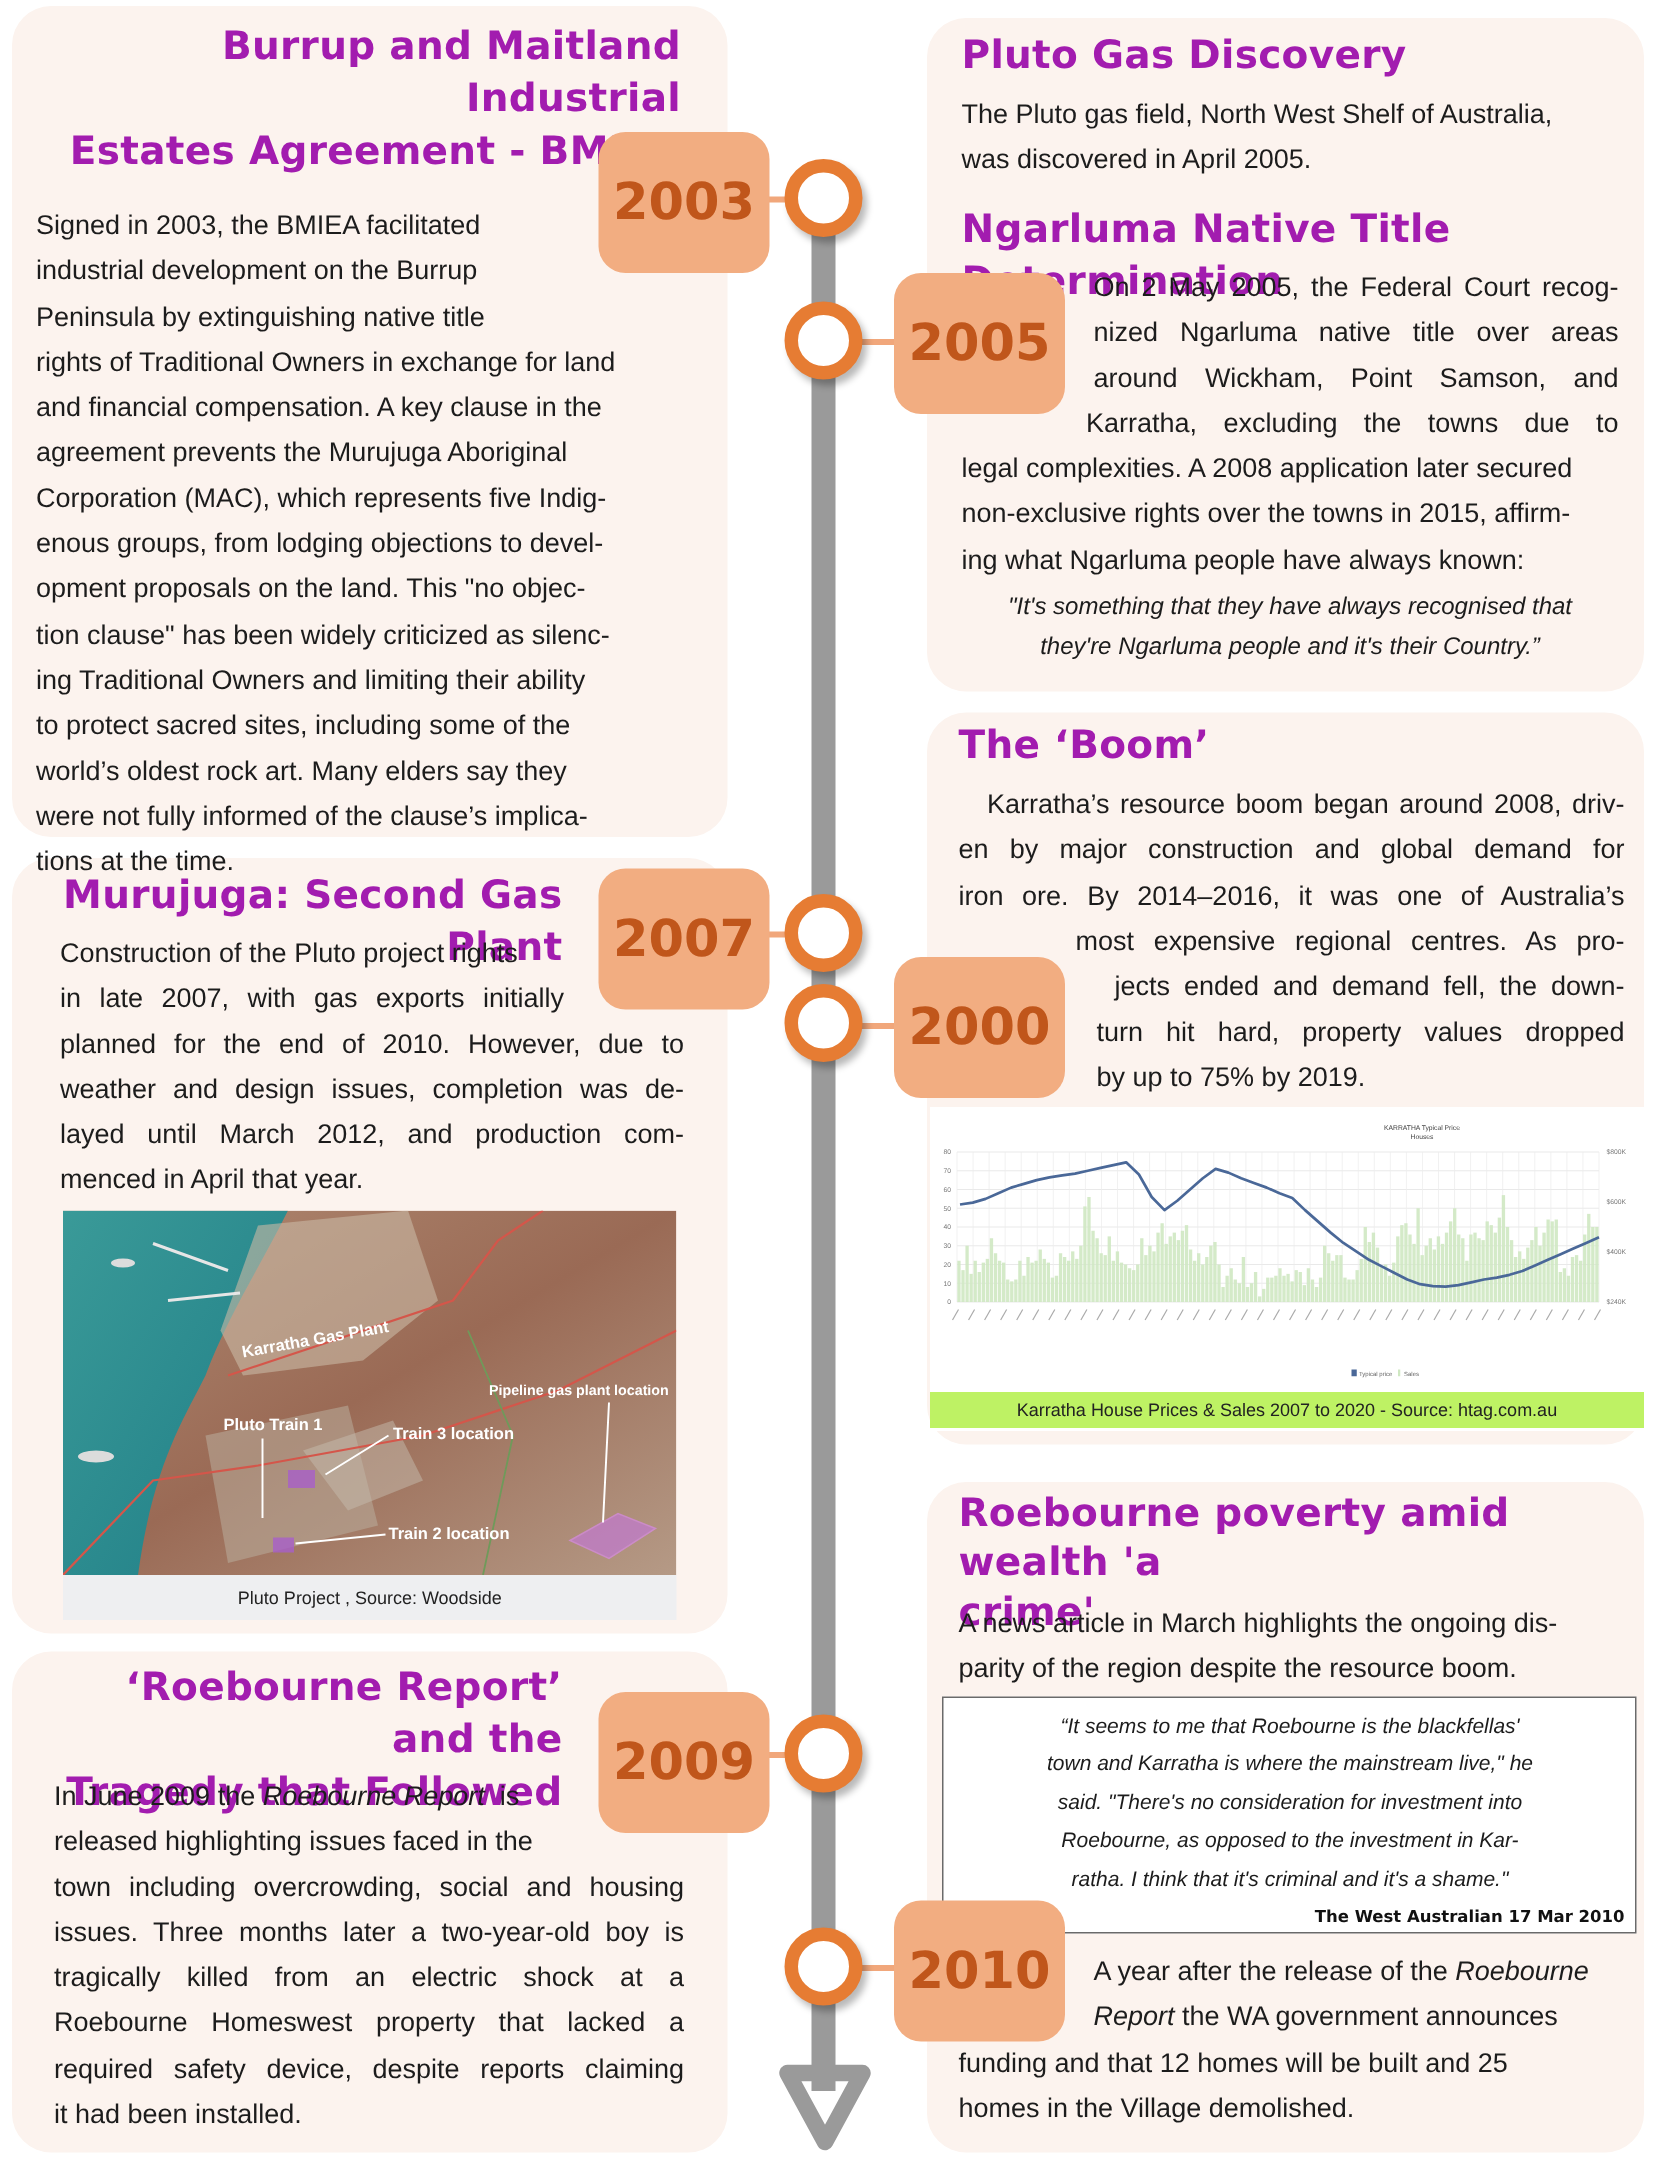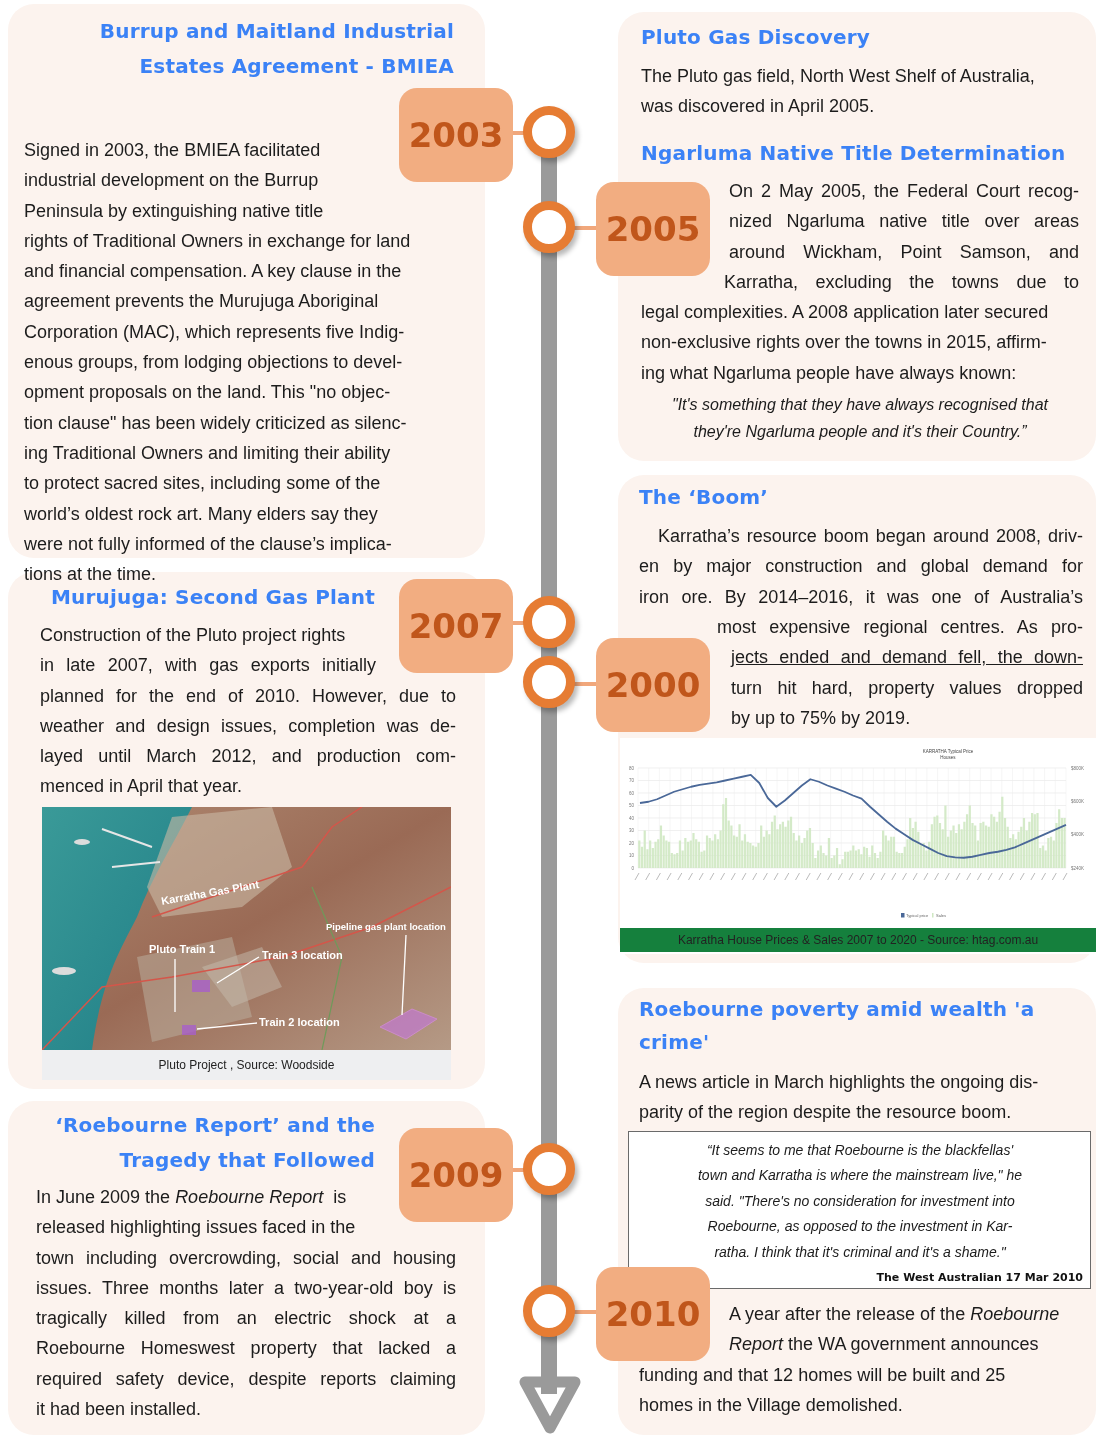--- a/index.html
+++ b/index.html
@@ -1,32 +1,32 @@
 <!DOCTYPE html>
 <html><head>
 <meta charset="utf-8">
 <style>
   * { box-sizing: border-box; margin: 0; padding: 0; }
   html, body { width: 1105px; height: 1442px; background: #ffffff; overflow: hidden; }
   body { position: relative; font-family: "DejaVu Sans", sans-serif; color: #1a1a1a; }
 
   .card { position: absolute; background: #fcf3ee; border-radius: 26px; }
-  .title { position: absolute; font-family: "DejaVu Sans", sans-serif; font-weight: bold; font-size: 20px; line-height: 35px; color: #3b82f6; letter-spacing: 0.2px; }
+  .title { position: absolute; font-family: "DejaVu Sans", sans-serif; font-weight: bold; font-size: 26px; line-height: 35px; color: #a21caf; letter-spacing: 0.2px; }
   .body { position: absolute; font-family: "Liberation Sans", sans-serif; font-size: 18px; line-height: 30.3px; color: #1c1c1c; }
   .quote-it { font-style: italic; text-align: center; }
 
   
   .spine { position: absolute; left: 541px; top: 132px; width: 16px; height: 1262px; background: #9a9a9a; }
   .arrow { position: absolute; left: 519px; top: 1374px; }
   .node { position: absolute; width: 52px; height: 52px; border-radius: 50%; background: #fff; border: 9px solid #e67c33; box-shadow: 3px 4px 5px rgba(0,0,0,0.28); }
   .connector { position: absolute; height: 4px; background: #f1a77b; }
   .yearbox { position: absolute; width: 114px; height: 94px; border-radius: 18px; background: #f2ad81; display: flex; align-items: center; justify-content: center; font-family: "DejaVu Sans", sans-serif; font-weight: bold; font-size: 34px; color: #c0561b; }
 
   .chart-wrap { position: absolute; left: 620px; top: 738px; width: 476px; height: 216px; background: #ffffff; }
-  .chart-caption { position: absolute; left: 620px; top: 928px; width: 476px; height: 24px; background: #15803d; font-family: "Liberation Sans", sans-serif; font-size: 12px; text-align: center; line-height: 24px; color: #222; }
+  .chart-caption { position: absolute; left: 620px; top: 928px; width: 476px; height: 24px; background: #bef264; font-family: "Liberation Sans", sans-serif; font-size: 12px; text-align: center; line-height: 24px; color: #222; }
 
   .photo { position: absolute; left: 42px; top: 807px; width: 409px; height: 243px; overflow: hidden; }
   .photo-caption { position: absolute; left: 42px; top: 1050px; width: 409px; height: 30px; background: #eeeff1; font-family: "Liberation Sans", sans-serif; font-size: 12px; text-align: center; line-height: 30px; color: #222; }
 
   .quotebox { position: absolute; left: 628px; top: 1131px; width: 463px; height: 158px; background: #ffffff; border: 1px solid #6a6a6a; }
   .quotebox .q { position: absolute; left: 6px; top: 6px; width: 450px; font-family: "Liberation Sans", sans-serif; font-style: italic; font-size: 14px; line-height: 25.4px; text-align: center; color: #1c1c1c; }
   .quotebox .src { position: absolute; right: 7px; bottom: 4px; font-family: "DejaVu Sans", sans-serif; font-weight: bold; font-size: 11px; color: #111; }
 </style>
 </head>
 <body>
@@ -132,21 +132,21 @@
 <div class="photo-caption">Pluto Project , Source: Woodside</div>
 
 <div class="title" style="left:639px; top:480px;">The ‘Boom’</div>
 <div class="body" style="left:639px; top:521px; width:444px;">
   <div style="text-align:justify; text-align-last:justify;margin-left:19px;">Karratha’s resource boom began around 2008, driv-</div>
   <div style="text-align:justify; text-align-last:justify;">en by major construction and global demand for</div>
   <div style="text-align:justify; text-align-last:justify;">iron ore. By 2014–2016, it was one of Australia’s</div>
 </div>
 <div class="body" style="left:717px; top:612px; width:366px;">
   <div style="text-align:justify; text-align-last:justify;">most expensive regional centres. As pro-</div>
-  <div style="margin-left:14px; text-align:justify; text-align-last:justify;text-decoration:underline;">jects ended and demand fell, the down-</div>
+  <div style="margin-left:26px; text-align:justify; text-align-last:justify;">jects ended and demand fell, the down-</div>
   <div style="margin-left:14px; text-align:justify; text-align-last:justify;">turn hit hard, property values dropped</div>
   <div style="margin-left:14px;">by up to 75% by 2019.</div>
 </div>
 
 <div class="chart-wrap">
   <svg id="chart-svg" width="476" height="190">
     <text id="chart-title" x="328" y="15" font-size="4.5" text-anchor="middle" fill="#444" font-family="Liberation Sans, sans-serif">KARRATHA Typical Price</text>
     <text id="chart-subtitle" x="328" y="21" font-size="4.5" text-anchor="middle" fill="#444" font-family="Liberation Sans, sans-serif">Houses</text>
     <g id="grid">
         <line x1="18" x2="446" y1="130" y2="130" stroke="#e6e6e6" stroke-width="0.6"></line>

